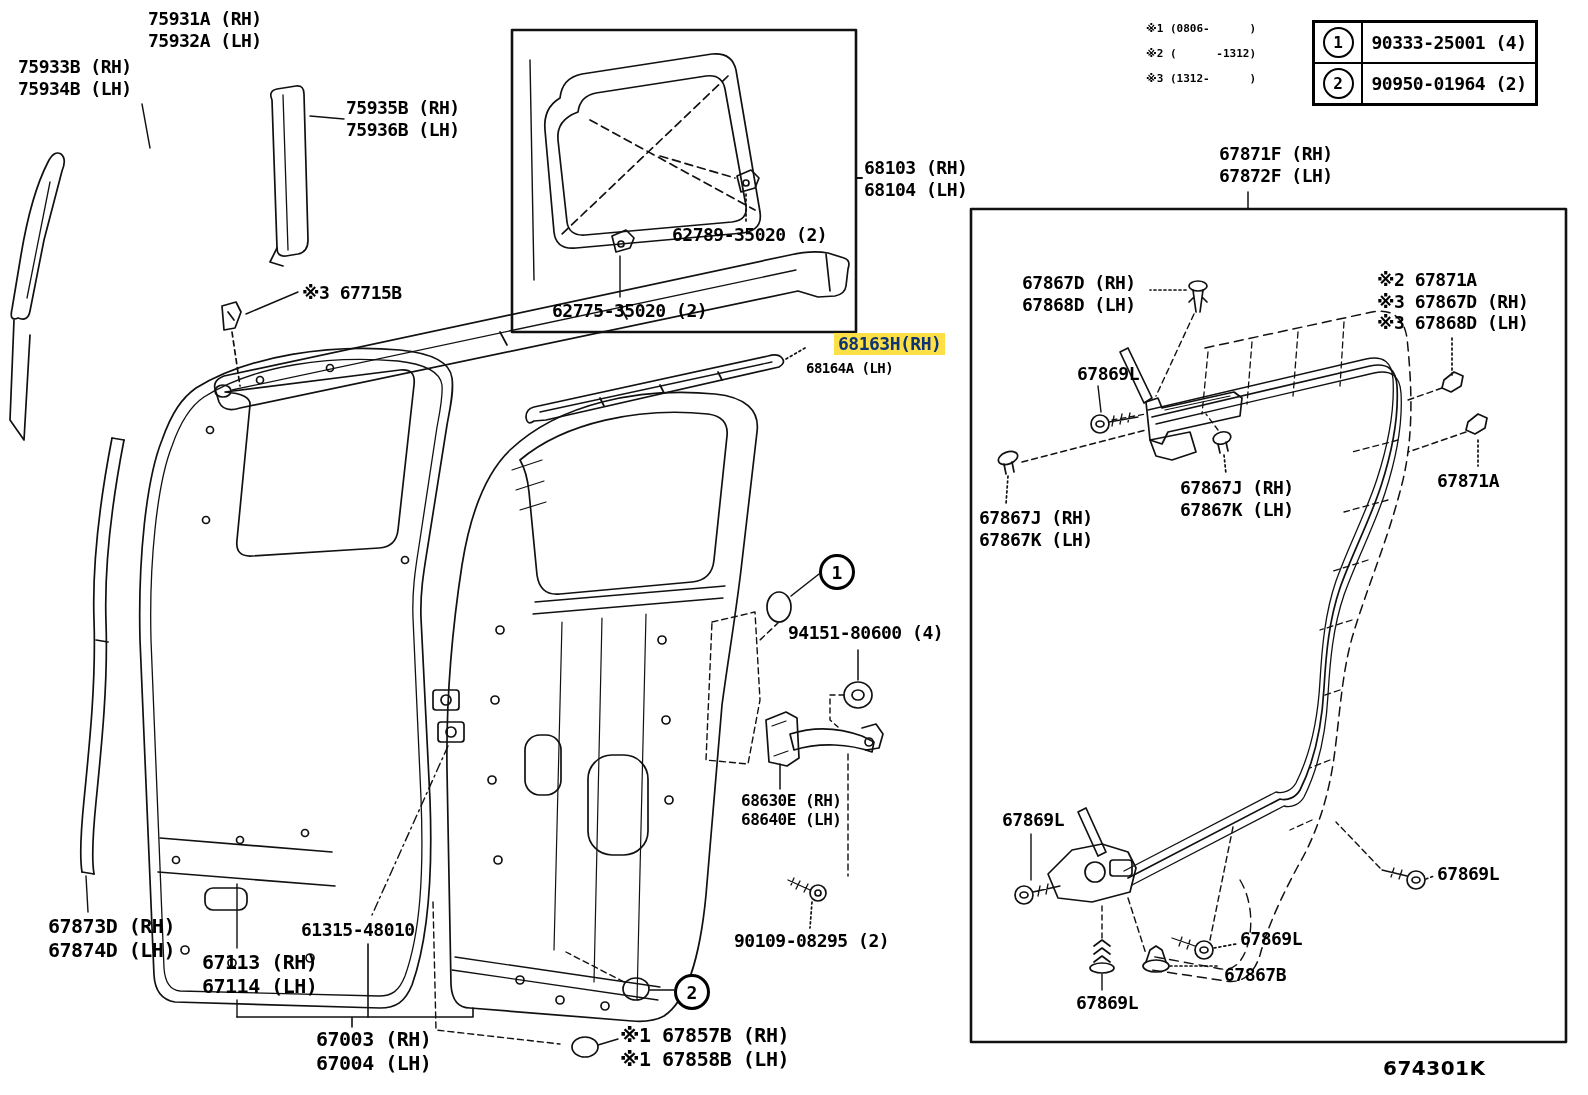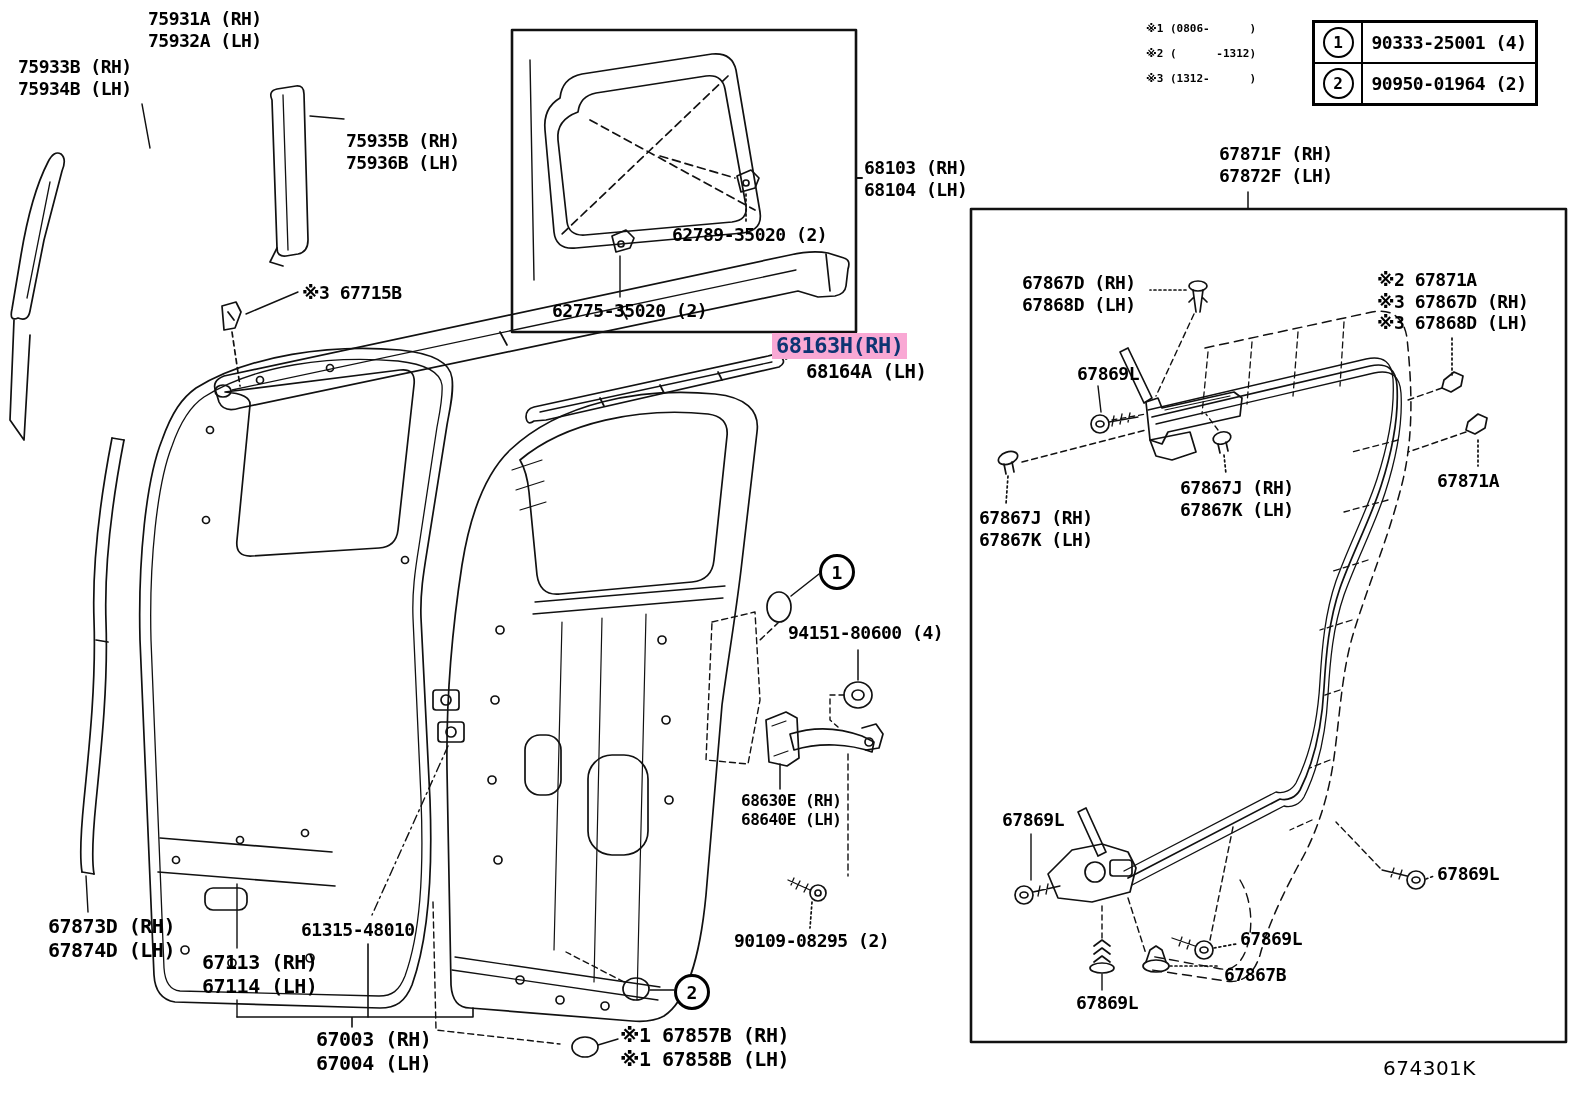--- a/index.html
+++ b/index.html
@@ -14,21 +14,21 @@
   .legend-row{display:flex;align-items:center;height:39px;}
   .legend-row + .legend-row{border-top:2px solid #000;}
   .legend-num{width:46px;display:flex;align-items:center;justify-content:center;
               border-right:2px solid #000;align-self:stretch;}
   .circ{display:flex;align-items:center;justify-content:center;border:2.5px solid #000;
         border-radius:50%;width:27px;height:27px;font-size:16px;font-weight:700;background:#fff;}
   .legend-part{flex:1;text-align:center;font-weight:700;font-size:18px;letter-spacing:-0.5px;}
   .callout{position:absolute;width:30px;height:30px;margin-left:-16px;margin-top:-16px;
            border:3px solid #000;border-radius:50%;display:flex;align-items:center;
            justify-content:center;font-size:18px;font-weight:700;background:#fff;}
-  #diagram-code{position:absolute;font-family:"DejaVu Sans",sans-serif;font-weight:400;
+  #diagram-code{position:absolute;font-family:"DejaVu Sans",sans-serif;font-weight:700;
                 font-size:20px;letter-spacing:0.5px;text-align:right;}
 </style>
 </head>
 <body>
 
 <div id="stage">
 
   <svg id="linework" width="1588" height="1095" viewBox="0 0 1588 1095" fill="none" stroke="#111" stroke-width="1.7" stroke-linejoin="round" stroke-linecap="round">
 
     <g>
@@ -274,27 +274,27 @@
       <span class="legend-part">90950-01964 (2)</span>
     </div>
   </div>
 
   <div class="callout" style="left:835px;top:570px">1</div>
   <div class="callout" style="left:690px;top:990px">2</div>
 
   <div id="labels">
       <div class="lbl" style="left: 148px; top: 8px; font-size: 18px;"><span class="ln">75931A (RH)</span><span class="ln">75932A (LH)</span></div>
       <div class="lbl" style="left: 18px; top: 56px; font-size: 18px;"><span class="ln">75933B (RH)</span><span class="ln">75934B (LH)</span></div>
-      <div class="lbl" style="left: 346px; top: 97px; font-size: 18px; margin-top: 33px;"><span class="ln">75935B (RH)</span><span class="ln">75936B (LH)</span></div>
+      <div class="lbl" style="left: 346px; top: 97px; font-size: 18px;"><span class="ln">75935B (RH)</span><span class="ln">75936B (LH)</span></div>
       <div class="lbl" style="left: 302px; top: 282px; font-size: 18px;"><span class="ln">※3 67715B</span></div>
       <div class="lbl" style="left: 864px; top: 157px; font-size: 18px;"><span class="ln">68103 (RH)</span><span class="ln">68104 (LH)</span></div>
       <div class="lbl" style="left: 672px; top: 224px; font-size: 18px;"><span class="ln">62789-35020 (2)</span></div>
       <div class="lbl" style="left: 552px; top: 300px; font-size: 18px;"><span class="ln">62775-35020 (2)</span></div>
-      <div class="lbl hl" style="left: 772px; top: 333px; font-size: 22px; background: #f9a8d4; color: rgb(14, 52, 114);"><span class="ln">68163H(RH)</span></div>
-      <div class="lbl" style="left: 806px; top: 360px; font-size: 19px;"><span class="ln">68164A (LH)</span></div>
+      <div class="lbl hl" style="left: 834px; top: 333px; font-size: 18px; background: #fde047; color: rgb(14, 52, 114);"><span class="ln">68163H(RH)</span></div>
+      <div class="lbl" style="left: 806px; top: 360px; font-size: 14px;"><span class="ln">68164A (LH)</span></div>
       <div class="lbl" style="left: 1219px; top: 143px; font-size: 18px;"><span class="ln">67871F (RH)</span><span class="ln">67872F (LH)</span></div>
       <div class="lbl" style="left: 1022px; top: 272px; font-size: 18px;"><span class="ln">67867D (RH)</span><span class="ln">67868D (LH)</span></div>
       <div class="lbl" style="left: 1377px; top: 269px; font-size: 18px;"><span class="ln">※2 67871A</span><span class="ln">※3 67867D (RH)</span><span class="ln">※3 67868D (LH)</span></div>
       <div class="lbl" style="left: 1077px; top: 363px; font-size: 18px;"><span class="ln">67869L</span></div>
       <div class="lbl" style="left: 1180px; top: 477px; font-size: 18px;"><span class="ln">67867J (RH)</span><span class="ln">67867K (LH)</span></div>
       <div class="lbl" style="left: 1437px; top: 470px; font-size: 18px;"><span class="ln">67871A</span></div>
       <div class="lbl" style="left: 979px; top: 507px; font-size: 18px;"><span class="ln">67867J (RH)</span><span class="ln">67867K (LH)</span></div>
       <div class="lbl" style="left: 788px; top: 622px; font-size: 18px;"><span class="ln">94151-80600 (4)</span></div>
       <div class="lbl" style="left: 741px; top: 791px; font-size: 16px;"><span class="ln">68630E (RH)</span><span class="ln">68640E (LH)</span></div>
       <div class="lbl" style="left: 1002px; top: 809px; font-size: 18px;"><span class="ln">67869L</span></div>

